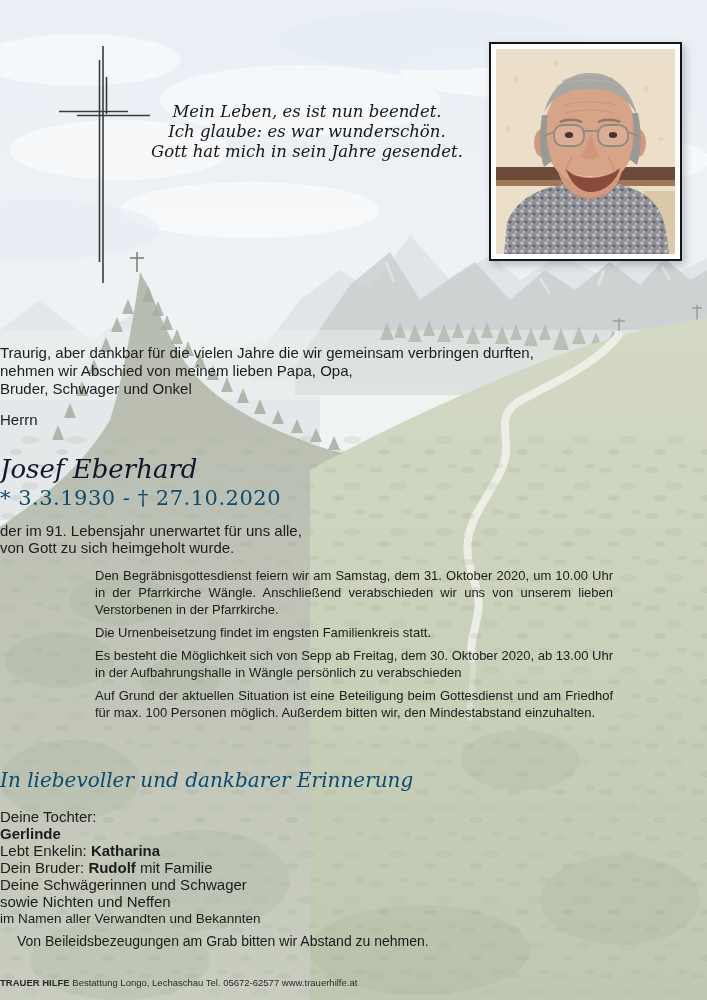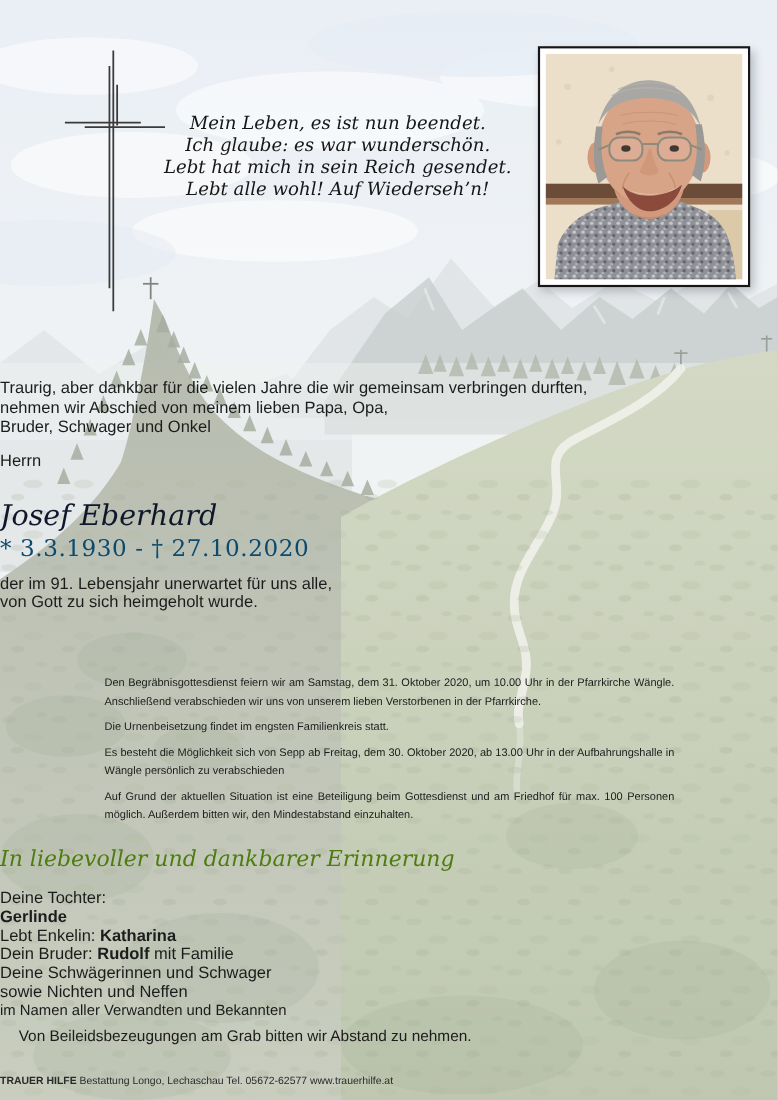--- a/index.html
+++ b/index.html
@@ -27,27 +27,27 @@
 
   .intro{top:344px;font-size:15px;line-height:18px;}
   .salutation{top:411px;font-size:15px;}
   .name{
     top:454px;font-family:"DejaVu Serif",serif;font-style:italic;font-weight:normal;
     font-size:26px;color:#0f172a;margin:0;
   }
   .dates{top:486px;font-family:"DejaVu Serif",serif;font-size:21px;color:#0c4a6e;letter-spacing:.5px;}
   .subintro{top:522px;font-size:15px;line-height:17px;}
 
-  .paras{position:absolute;left:95px;top:613px;width:518px;font-size:10px;line-height:17px;}
+  .paras{position:absolute;left:95px;top:567px;width:518px;font-size:13px;line-height:17px;}
   .paras p{margin:0 0 6px 0;text-align:justify;}
   .paras p:last-child{margin-bottom:0;}
 
   .remembrance{
     top:768px;font-family:"DejaVu Serif",serif;font-style:italic;
-    font-size:20px;color:#4d7c0f;
+    font-size:20px;color:#0c4a6e;
   }
 
   .family{top:808px;font-size:15px;line-height:17px;}
   .family .b{font-weight:bold;}
   .family .small{font-size:13.5px;}
 
   .condolence{top:933px;font-size:14px;padding-left:17px;}
 
   .footer{top:977px;font-size:9.5px;color:#2a2a2a;}
   .footer .b{font-weight:bold;}
@@ -159,22 +159,21 @@
       <line x1="51.5" y1="20" x2="51.5" y2="222"></line>
       <line x1="58.5" y1="37" x2="58.5" y2="74"></line>
       <line x1="11" y1="71.5" x2="80" y2="71.5"></line>
       <line x1="29" y1="75.5" x2="102" y2="75.5"></line>
     </g>
   </svg>
 
   <div class="poem">
     <div>Mein Leben, es ist nun beendet.</div>
     <div>Ich glaube: es war wunderschön.</div>
-    <div>Lebt hat mich in sein Reich gesendet.</div>
-    <div>Lebt alle wohl! Auf Wiederseh’n!</div>
+    <div>Gott hat mich in sein Jahre gesendet.</div>
   </div>
 
   <div class="photo-frame">
     <svg width="179" height="205" viewBox="0 0 179 205">
       <defs>
         <pattern id="knit" width="8" height="8" patternUnits="userSpaceOnUse">
           <rect width="8" height="8" fill="#8f9196"></rect>
           <circle cx="2" cy="2" r="1.6" fill="#c7c9ce"></circle>
           <circle cx="6" cy="5" r="1.5" fill="#60626a"></circle>
           <circle cx="4" cy="7.2" r="1.2" fill="#b3b5ba"></circle>

